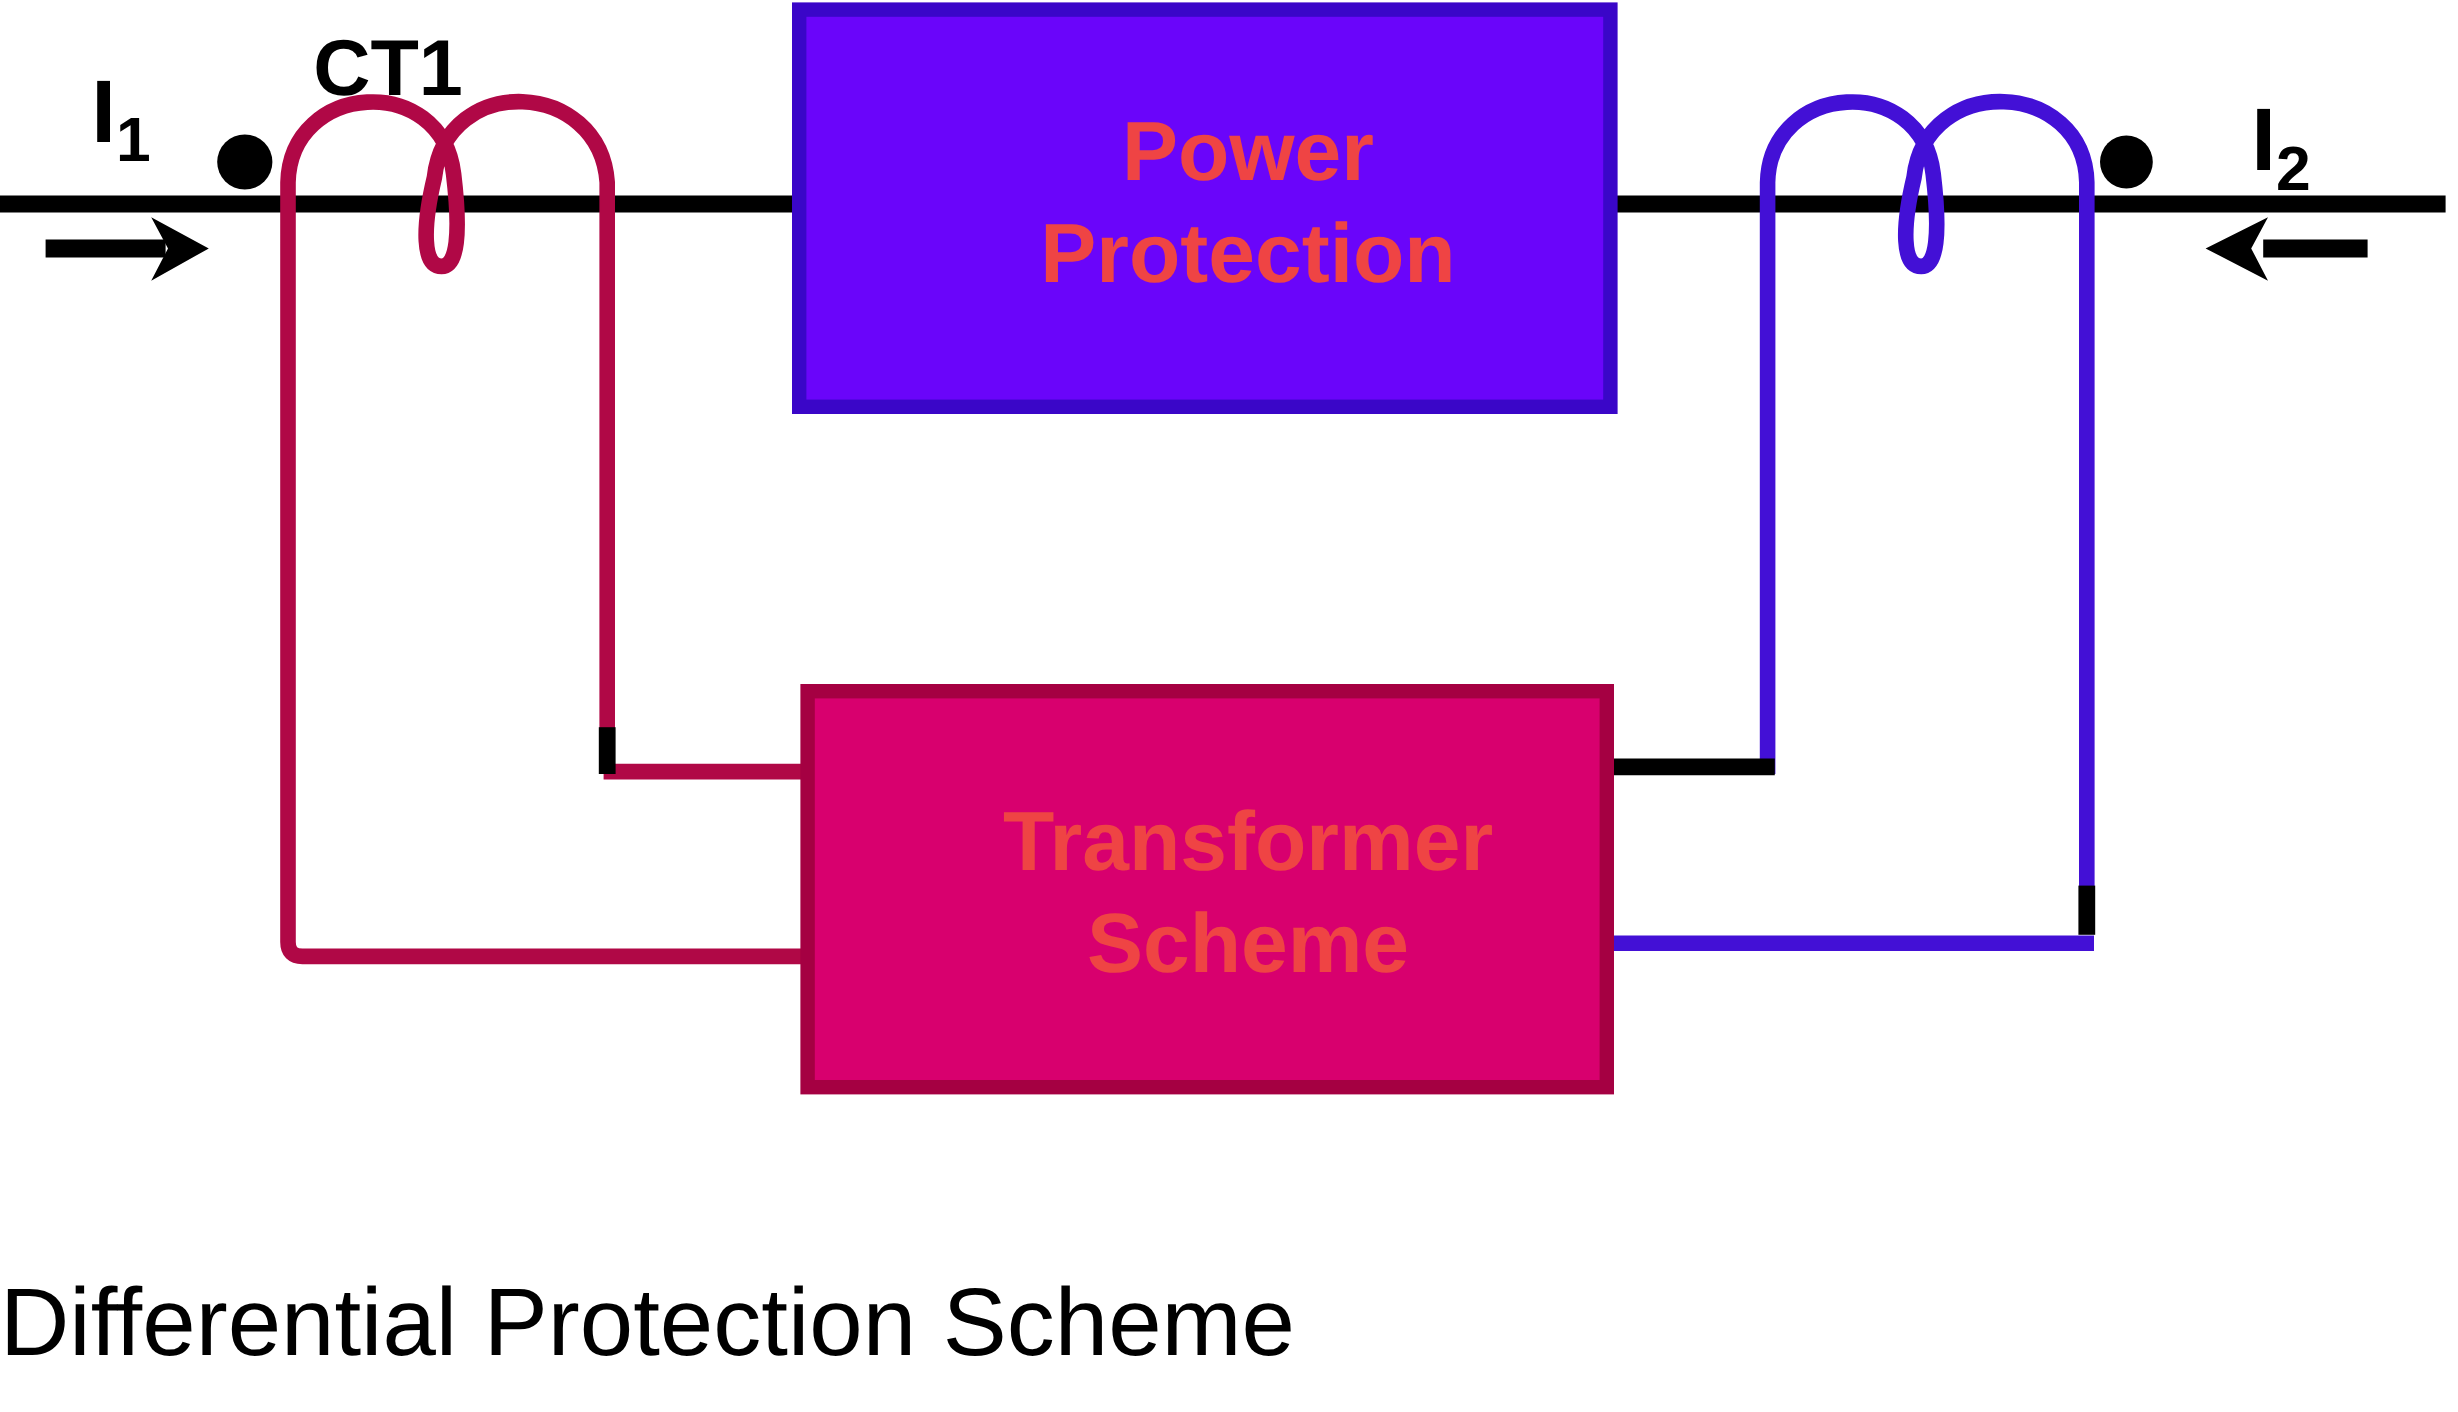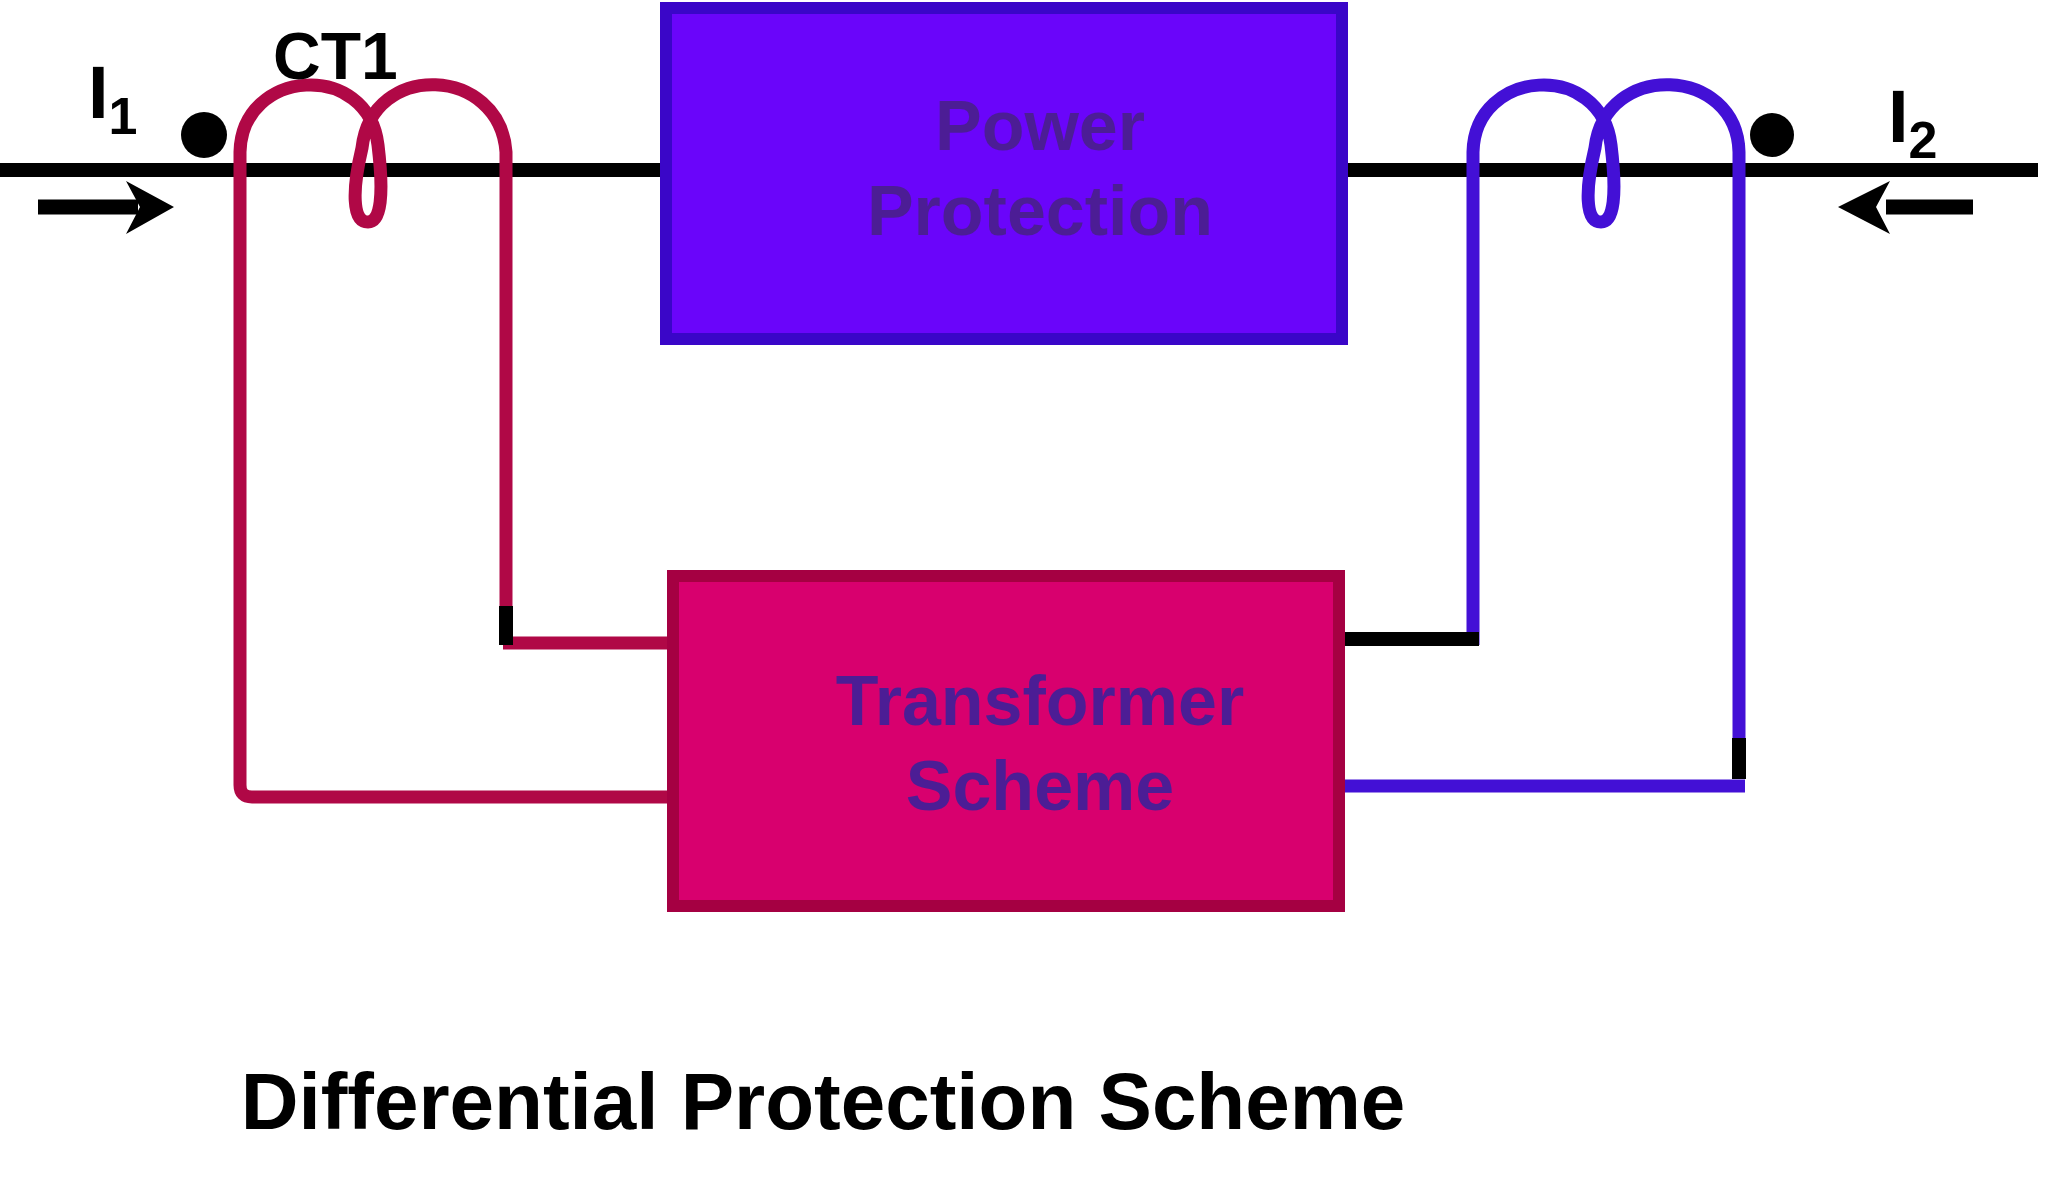--- a/index.html
+++ b/index.html
@@ -4,33 +4,33 @@
 <style>
   html,body{margin:0;padding:0;background:#ffffff;}
   .stage{
     position:relative;
     width:2048px;height:1177px;
     background:#ffffff;
     overflow:hidden;
     font-family:"Liberation Sans", sans-serif;
   }
   .stage svg{position:absolute;left:0;top:0;}
-  .lbl{position:absolute;color:#000;font-weight:bold;white-space:nowrap;margin-left:12px;}
+  .lbl{position:absolute;color:#000;font-weight:bold;white-space:nowrap;}
   .box-label{
     position:absolute;left:540px;width:1000px;
-    text-align:center;color:#4c1d95;font-weight:bold;
+    text-align:center;color:#ef4444;font-weight:bold;
     font-size:70px;line-height:85px;
   }
   .ct-label{font-size:66px;width:200px;text-align:left;}
   .current-label{font-size:74px;}
   .current-label .sub{font-size:52px;vertical-align:-16px;}
   .title{
     position:absolute;left:0;top:1060px;width:1646px;
-    text-align:center;font-size:80px;line-height:84px;
-    font-weight:bold;color:#000;
+    text-align:left;font-size:80px;line-height:84px;
+    font-weight:normal;color:#000;
   }
 </style>
 </head>
 <body>
 
 <div class="stage">
 
   <svg width="2048" height="1177" viewBox="0 0 2048 1177">
 
     <line x1="0" y1="170" x2="664" y2="170" stroke-width="14" stroke="#000000"></line>

